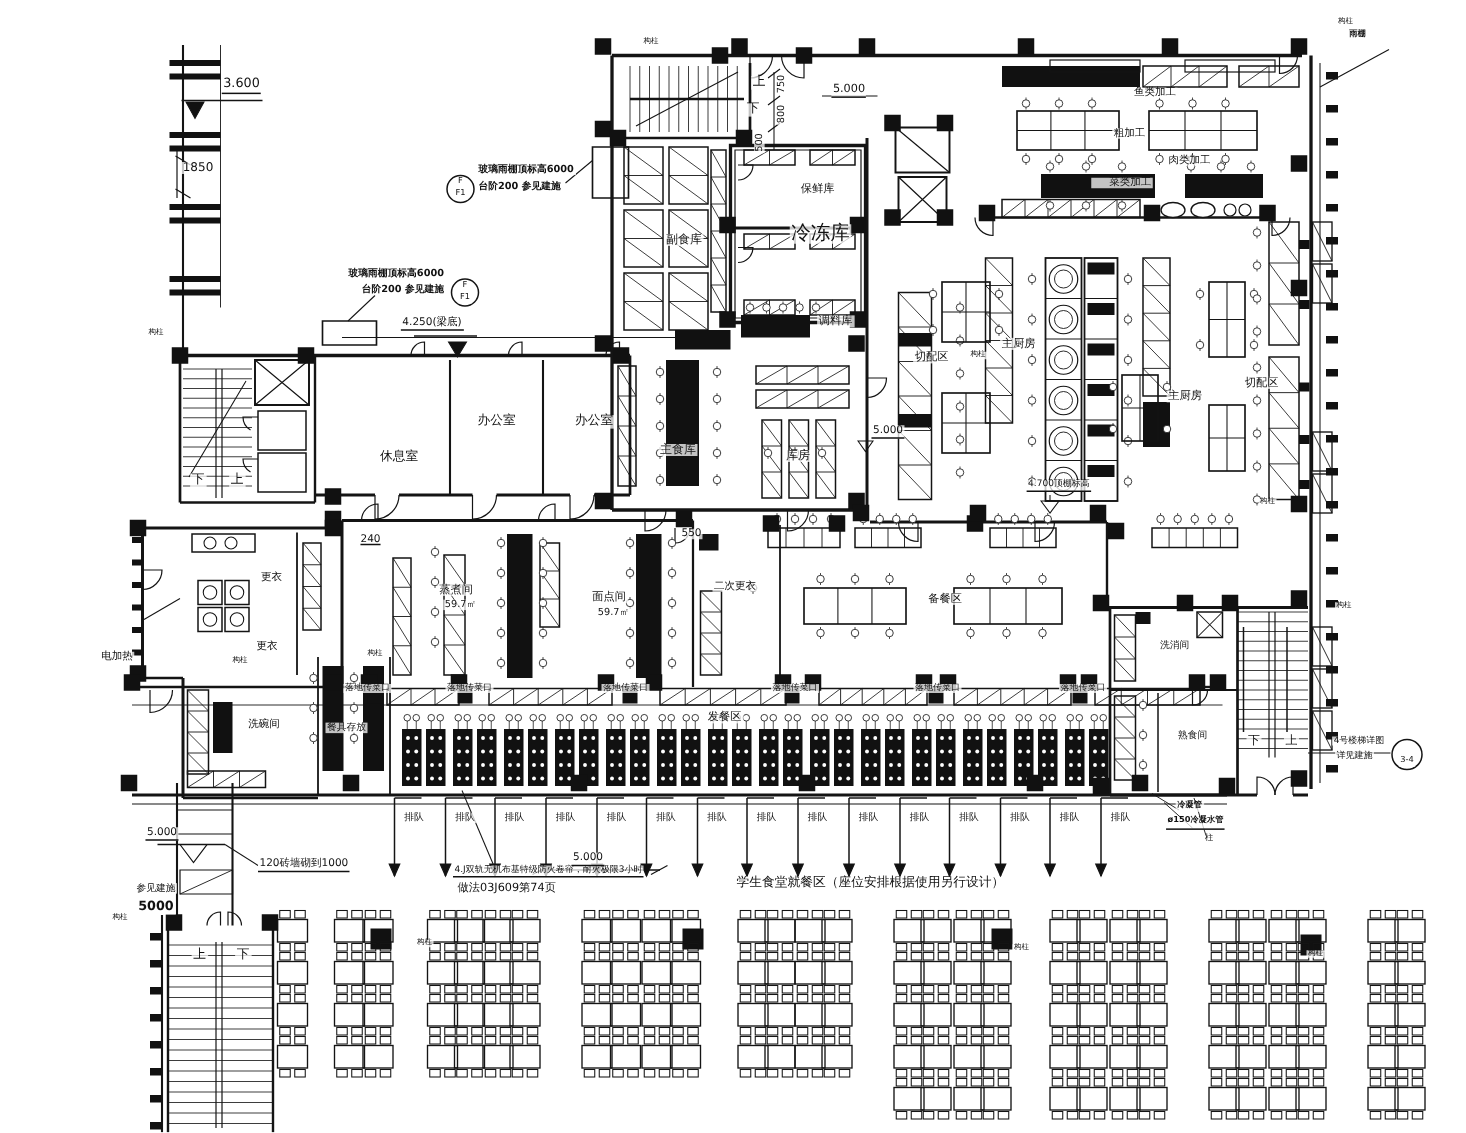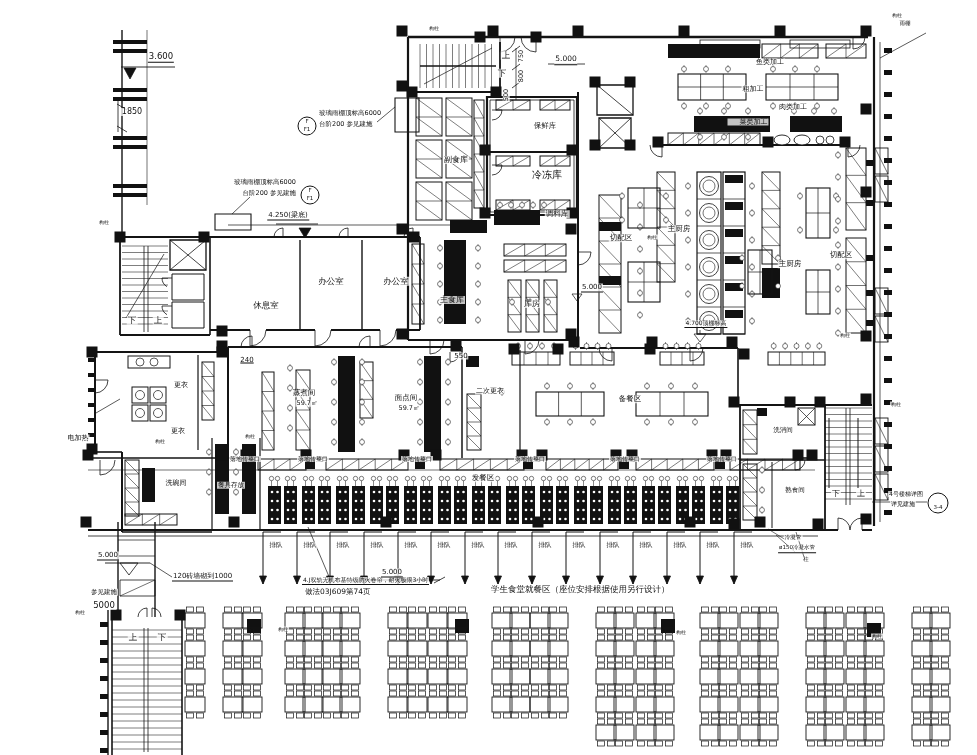--- a/index.html
+++ b/index.html
@@ -5,21 +5,21 @@
   html,body{margin:0;padding:0;background:#fff;}
   #stage{position:relative;width:977px;height:755px;background:#fff;overflow:hidden;
          font-family:"DejaVu Sans","Liberation Sans",sans-serif;}
   #plan-svg{position:absolute;left:0;top:0;}
   #labels{position:absolute;left:0;top:0;width:977px;height:605px;pointer-events:none;}
   .lbl{position:absolute;color:#111;white-space:nowrap;transform:translate(-50%,-50%);
        line-height:1;background:rgba(255,255,255,.75);padding:0 1px;}
   .lbl.left{transform:translate(0,-50%);}
   .lbl.right{transform:translate(-100%,-50%);}
   .lbl.ul{border-bottom:0.8px solid #111;padding-bottom:1px;}
-  .lbl.b{font-weight:normal;}
+  .lbl.b{font-weight:bold;}
   .lbl.rot{transform:translate(-50%,-50%) rotate(-90deg);}
 </style>
 </head>
 <body>
 
 <div id="stage">
   <svg id="plan-svg" width="977" height="755" viewBox="0 0 977 755">
     <g id="walls" stroke="#141414" fill="none">
         <path d="M408,37 H868" stroke-width="2.4"></path>
         <path d="M874,37 V526" stroke-width="2.2"></path>
@@ -2330,21 +2330,21 @@
       <div class="lbl right b" style="left: 297px; top: 193px; font-size: 6.5px;">台阶200  参见建施</div>
       <div class="lbl ul" style="left: 288px; top: 216px; font-size: 7px;">4.250(梁底)</div>
       <div class="lbl ul" style="left: 566px; top: 60px; font-size: 7.5px;">5.000</div>
       <div class="lbl rot" style="left: 521px; top: 56px; font-size: 6.5px;">750</div>
       <div class="lbl rot" style="left: 521px; top: 76px; font-size: 6.5px;">800</div>
       <div class="lbl rot" style="left: 506px; top: 95px; font-size: 6.5px;">500</div>
       <div class="lbl" style="left: 506px; top: 55px; font-size: 8.5px;">上</div>
       <div class="lbl" style="left: 502px; top: 73px; font-size: 8.5px;">下</div>
       <div class="lbl" style="left: 456px; top: 160px; font-size: 8px;">副食库</div>
       <div class="lbl" style="left: 545px; top: 126px; font-size: 7.5px;">保鲜库</div>
-      <div class="lbl" style="left: 547px; top: 175px; font-size: 10px;">冷冻库</div>
+      <div class="lbl" style="left: 547px; top: 156px; font-size: 13px;">冷冻库</div>
       <div class="lbl" style="left: 557px; top: 214px; font-size: 7.5px;">调料库</div>
       <div class="lbl" style="left: 452px; top: 300px; font-size: 8px;">主食库</div>
       <div class="lbl" style="left: 532px; top: 304px; font-size: 8px;">库房</div>
       <div class="lbl ul" style="left: 592px; top: 288px; font-size: 7px;">5.000</div>
       <div class="lbl" style="left: 621px; top: 238px; font-size: 7.5px;">切配区</div>
       <div class="lbl" style="left: 841px; top: 255px; font-size: 7.5px;">切配区</div>
       <div class="lbl" style="left: 679px; top: 229px; font-size: 7.5px;">主厨房</div>
       <div class="lbl" style="left: 790px; top: 264px; font-size: 7.5px;">主厨房</div>
       <div class="lbl" style="left: 770px; top: 62px; font-size: 7px;">鱼类加工</div>
       <div class="lbl" style="left: 793px; top: 67px; font-size: 7px; margin-top: 40px;">肉类加工</div>

